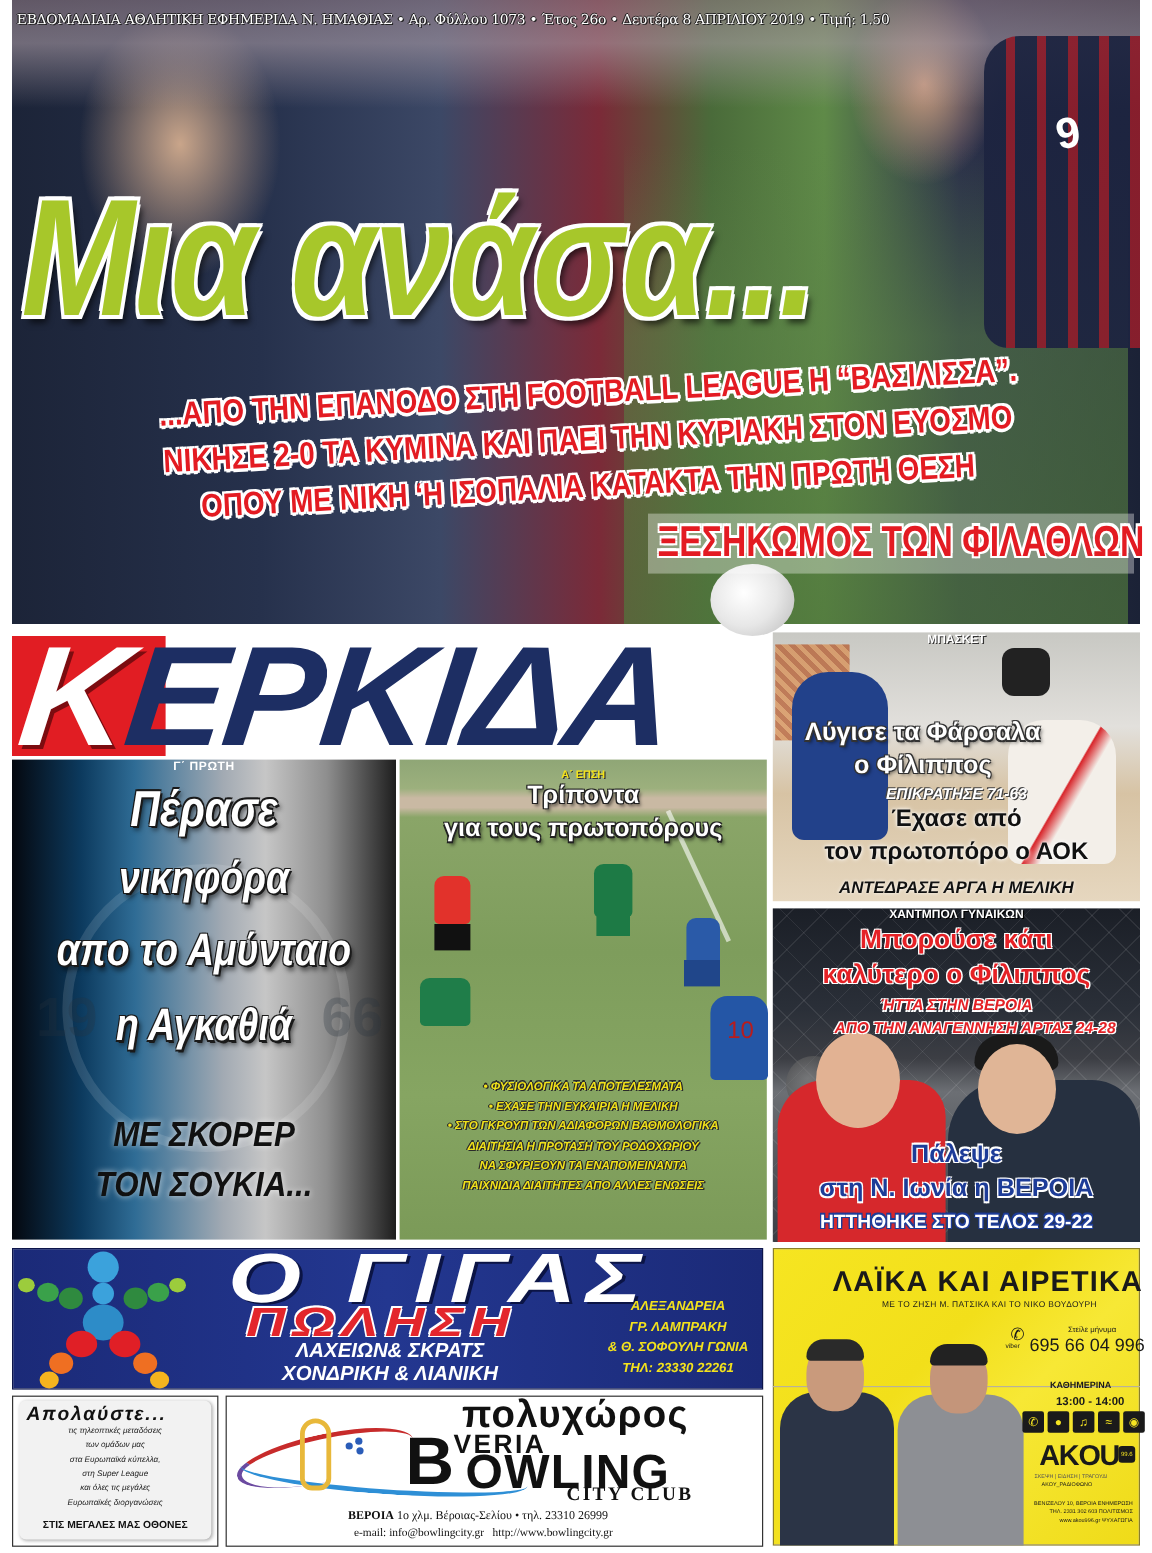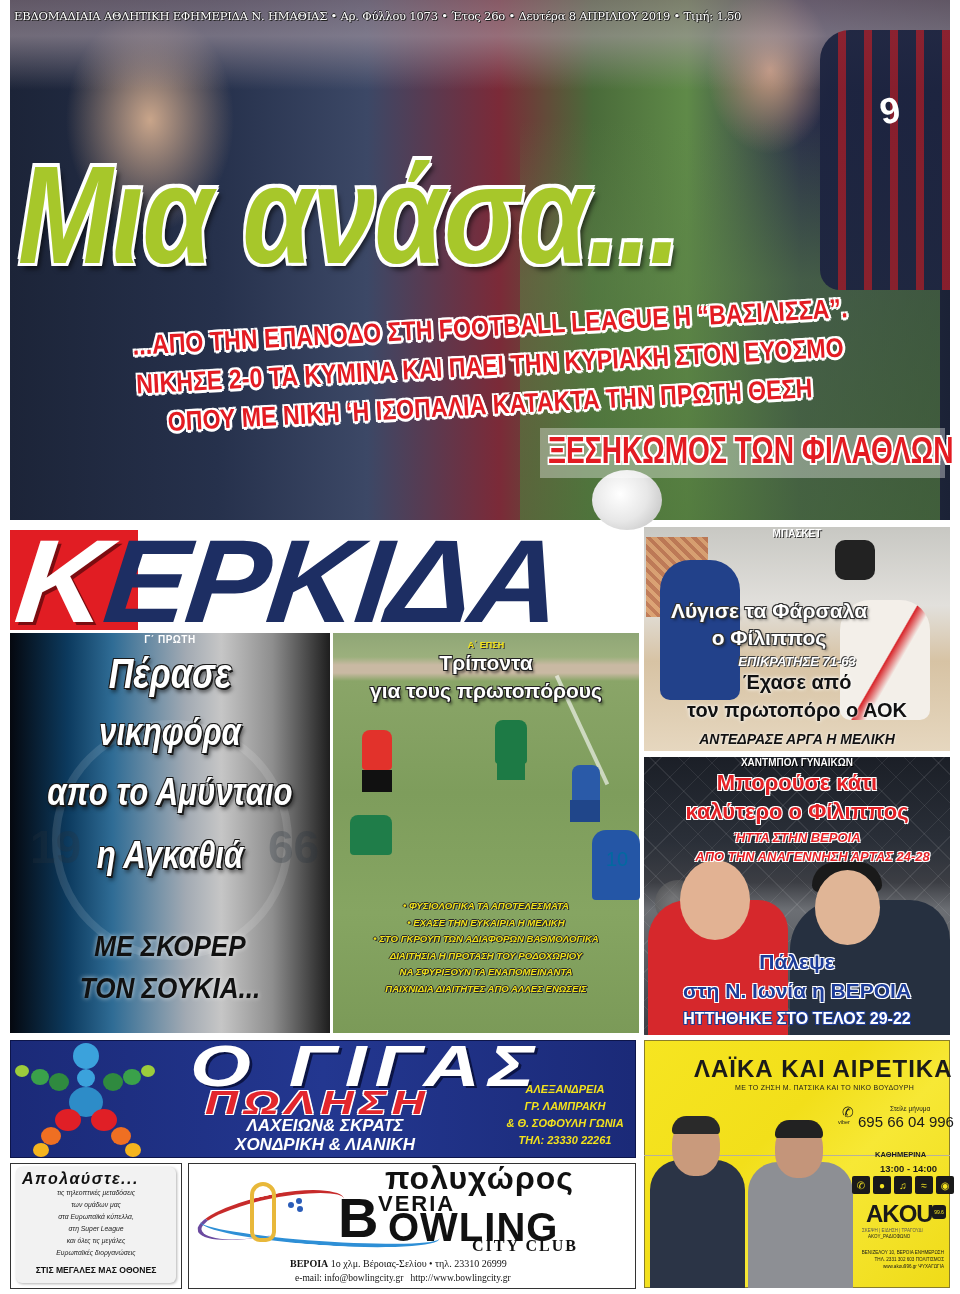--- a/index.html
+++ b/index.html
@@ -66,21 +66,21 @@
   .pitch-line { left: 580px; top: 670px; width: 4px; height: 120px; background: rgba(255,255,255,.6); transform: rotate(-25deg); }
   .player { border-radius: 8px 8px 4px 4px; }
   .p-ref { left: 362px; top: 730px; width: 30px; height: 40px; background: #e2322b; }
   .p-ref-sh { left: 362px; top: 770px; width: 30px; height: 22px; background: #111; }
   .p-g1 { left: 495px; top: 720px; width: 32px; height: 44px; background: #1d7a45; }
   .p-g1-sh { left: 497px; top: 760px; width: 28px; height: 20px; background: #1d7a45; }
   .p-g2 { left: 350px; top: 815px; width: 42px; height: 40px; background: #1f7d49; }
   .p-b1 { left: 572px; top: 765px; width: 28px; height: 40px; background: #2a5aa8; }
   .p-b1-sh { left: 570px; top: 800px; width: 30px; height: 22px; background: #20468a; }
   .p-b2 { left: 592px; top: 830px; width: 48px; height: 70px; background: #2456a6; border-radius: 14px 14px 4px 4px; }
-  .p-b2-num { left: 606px; top: 848px; font-size: 20px; font-weight: normal; color: #0369a1; text-align: right; }
+  .p-b2-num { left: 606px; top: 848px; font-size: 20px; font-weight: normal; color: #b91c1c; text-align: right; }
   .mid-kicker { left: 333px; top: 640px; width: 306px; text-align: center; font-size: 9px; font-weight: bold; color: #f4e31a; text-shadow: 1px 1px 0 #333; }
   .mid-head { left: 333px; width: 306px; text-align: center; font-size: 21px; font-weight: bold; color: #ffffff; white-space: nowrap; line-height: 1;
     text-shadow: 1px 1px 0 #222, -1px -1px 0 #222, 1px -1px 0 #222, -1px 1px 0 #222, 2px 3px 3px rgba(0,0,0,.6); }
   .mid-head.h1 { top: 652px; }
   .mid-head.h2 { top: 680px; }
   .mid-bullets { left: 333px; top: 898px; width: 306px; }
   .mid-bullet { text-align: center; font-size: 9.6px; font-weight: bold; font-style: italic; color: #f1e21a; line-height: 16.6px; white-space: nowrap;
     text-shadow: 1px 1px 0 #2a2a2a, -1px 0 0 #2a2a2a, 0 -1px 0 #2a2a2a, 1px 0 0 #2a2a2a; }
 
   

